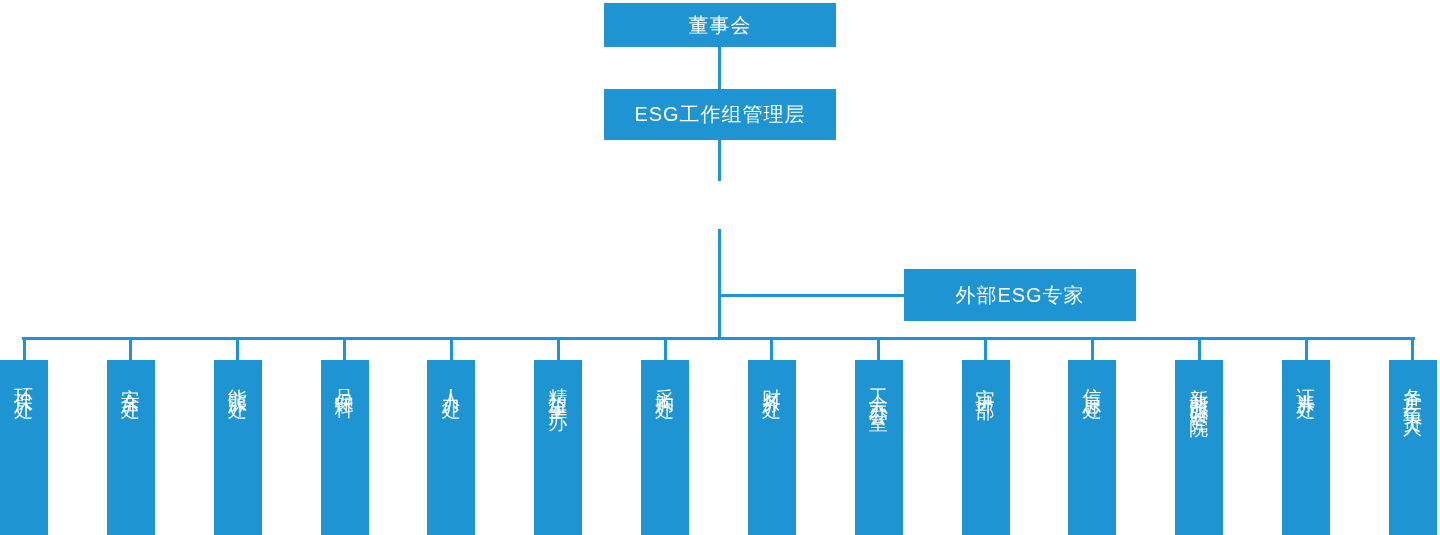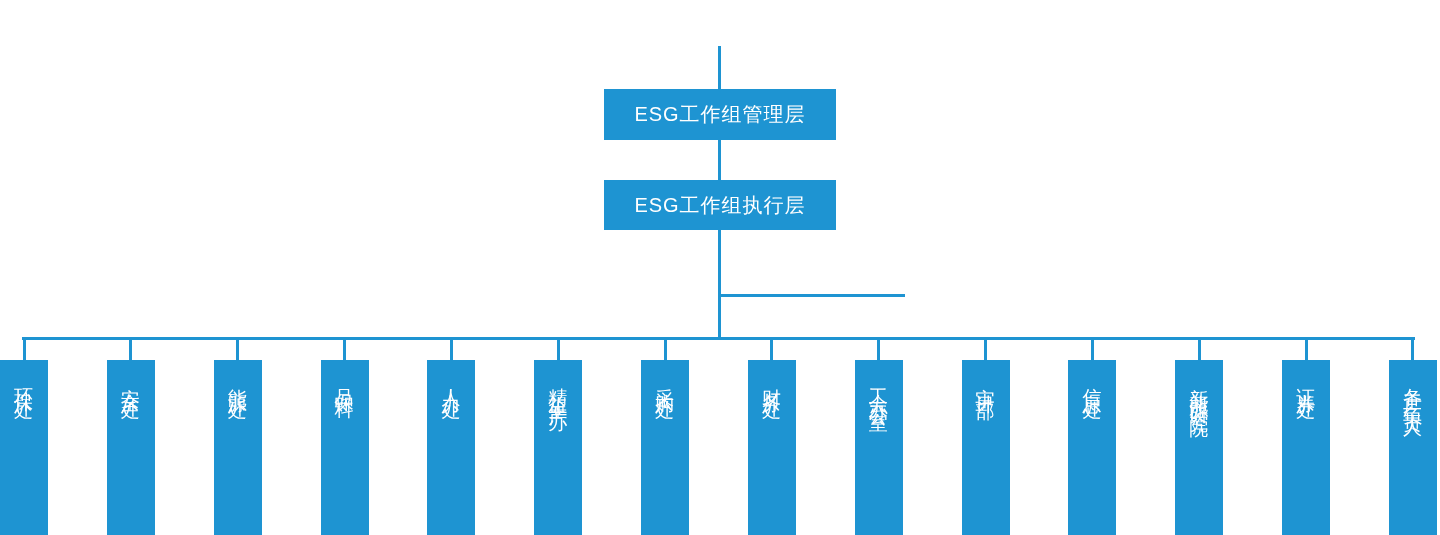--- a/index.html
+++ b/index.html
@@ -77,37 +77,40 @@
     font-size: 19px;
     letter-spacing: 6px;
     line-height: 1;
   }
 </style>
 </head>
 <body>
 
 <div class="canvas">
 
+  <div class="box box-root">
+    <span>董事会</span>
+  </div>
 
   <div class="vline vl-1"></div>
 
   <div class="box box-mgmt">
     <span>ESG工作组管理层</span>
   </div>
 
   <div class="vline vl-2"></div>
 
-  <div class="box box-exec">
-    <span>ESG工作组执行层</span>
-  </div>
 
   <div class="vline vl-3"></div>
 
   <div class="hline branch"></div>
 
+  <div class="box box-external">
+    <span>外部ESG专家</span>
+  </div>
 
   <div class="hline bus"></div>
 
   <div class="dept-row" id="deptRow">
       <div class="dept">
         <span class="dept-label">环保处</span>
       </div>
       <div class="dept">
         <span class="dept-label">安全处</span>
       </div>

